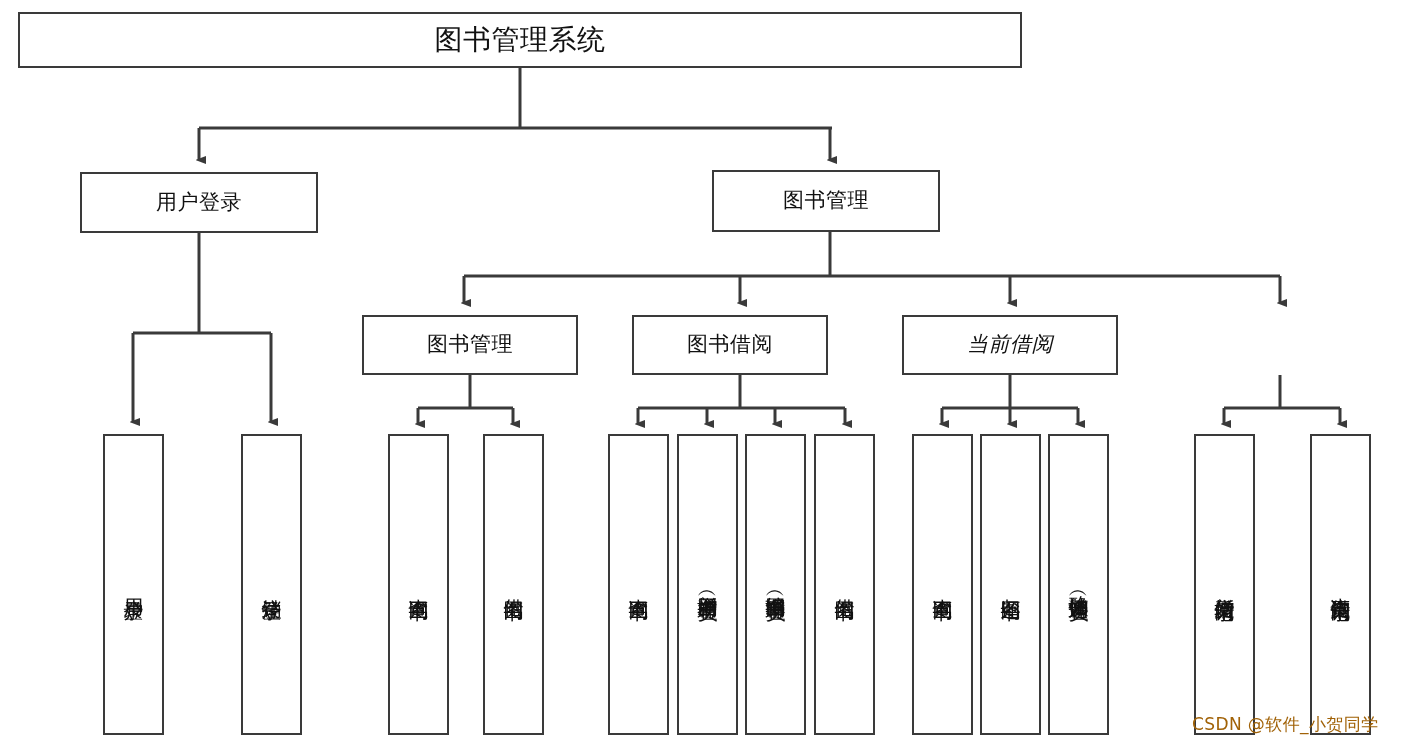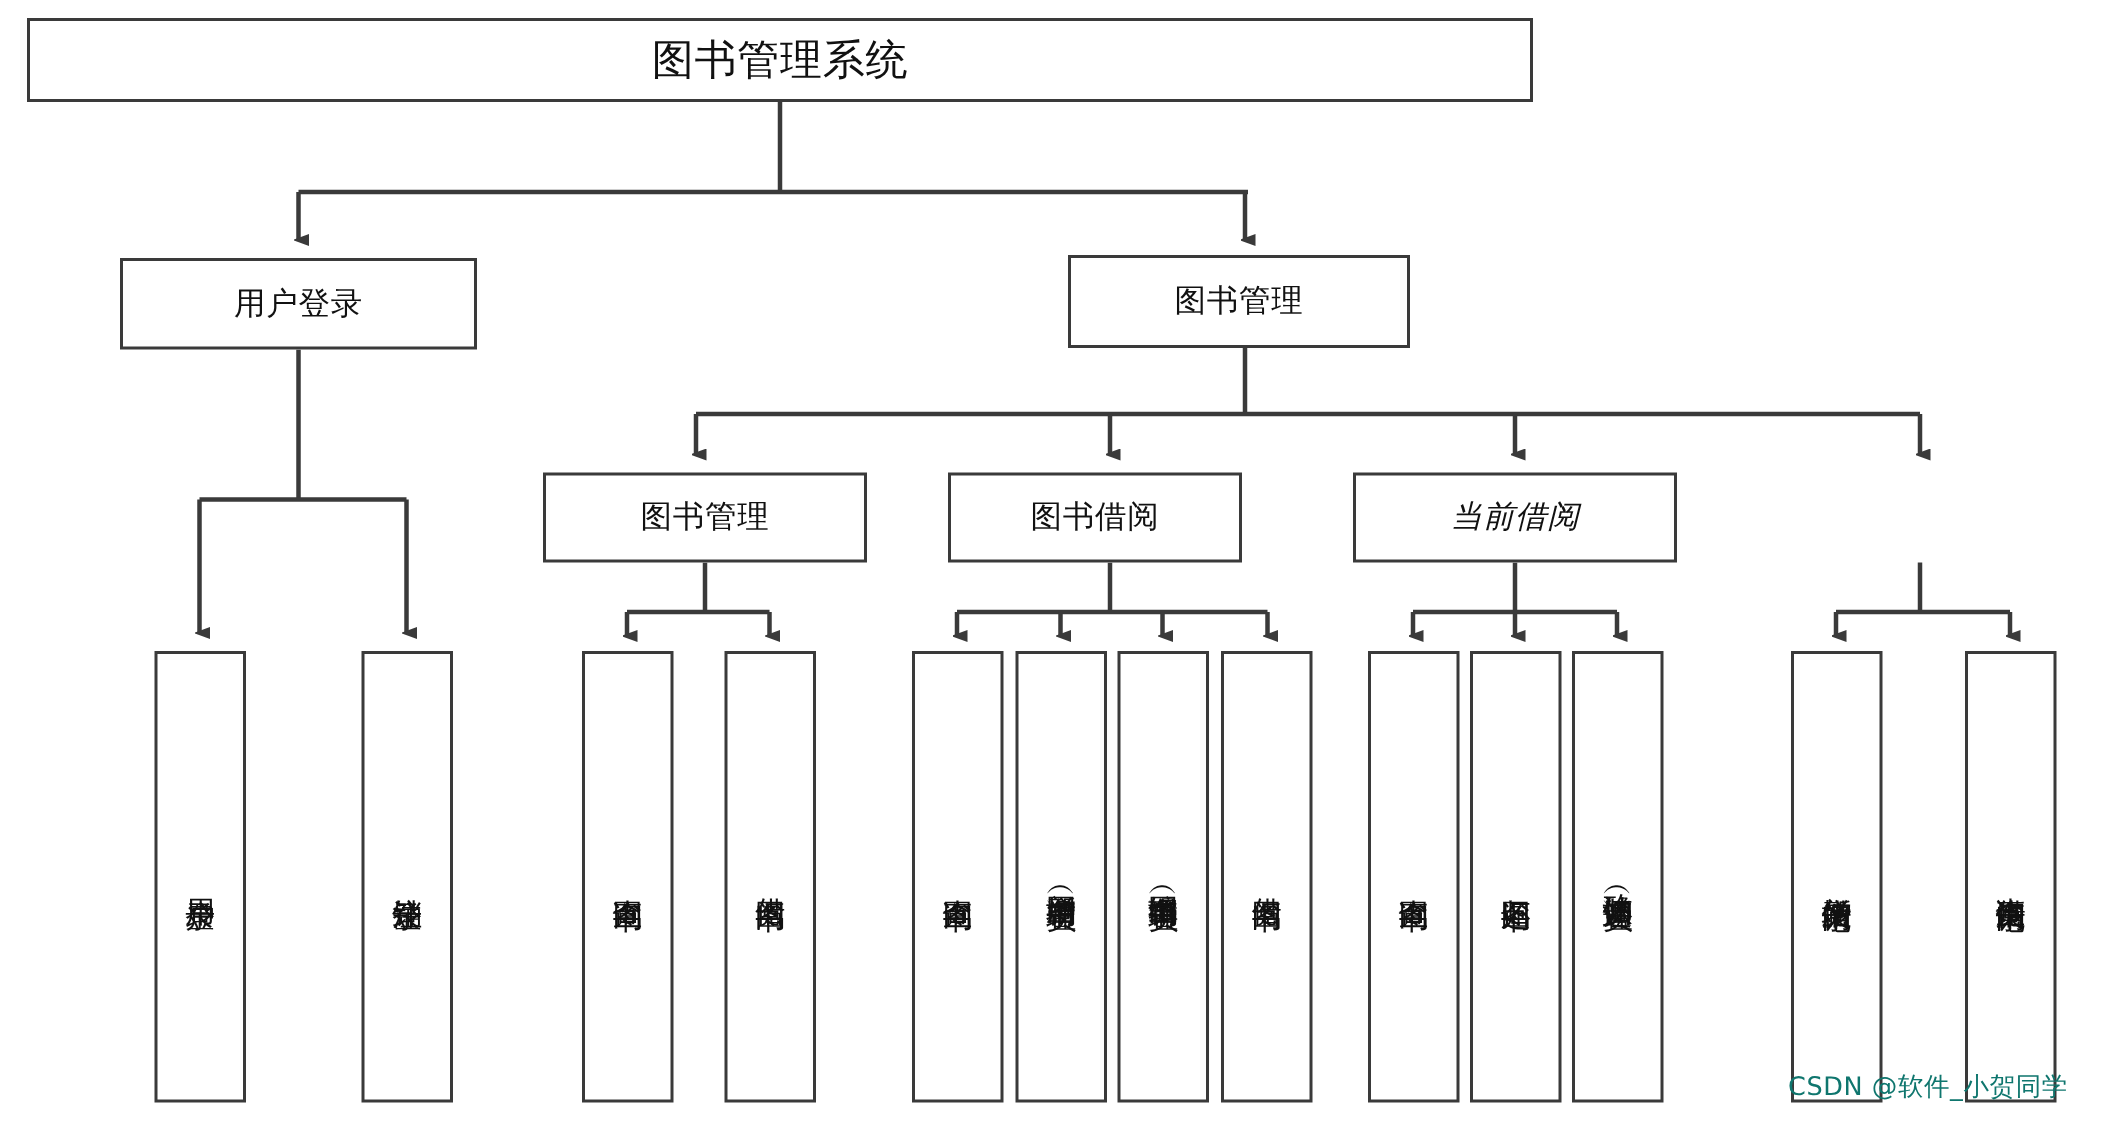--- a/index.html
+++ b/index.html
@@ -50,21 +50,21 @@
     letter-spacing: 1px;
     padding: 6px 0;
     text-align: center;
   }
   .node.root .node-label { font-size: 28px; }
   .watermark {
     position: absolute;
     left: 1192px;
     top: 713px;
     font-size: 17px;
-    color: #0f766e;
+    color: #a16207;
     white-space: nowrap;
     z-index: 6;
     letter-spacing: 0.4px;
   }
 </style>
 </head>
 <body>
 
 <div id="canvas">
 

